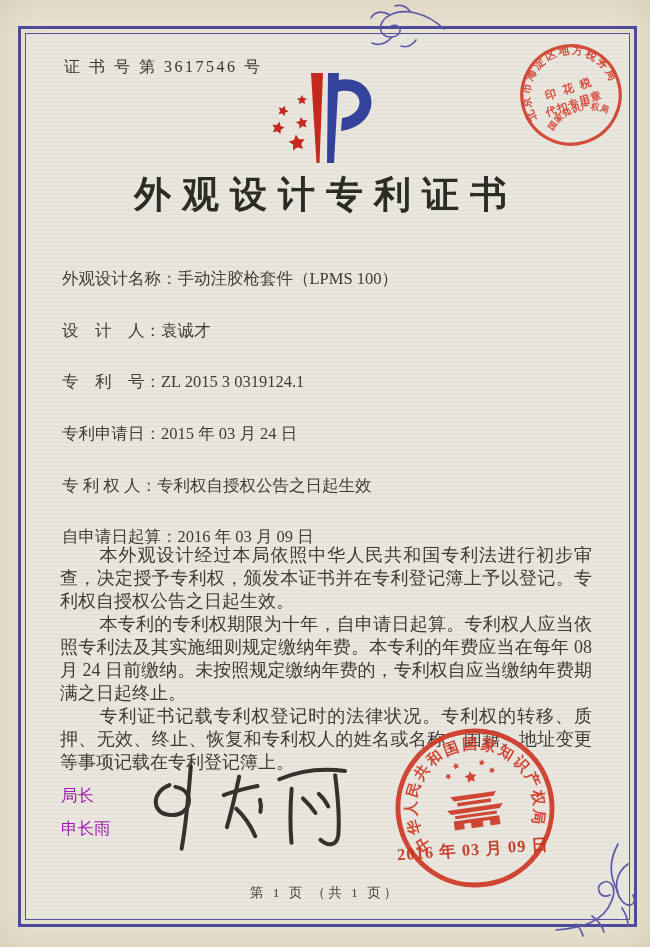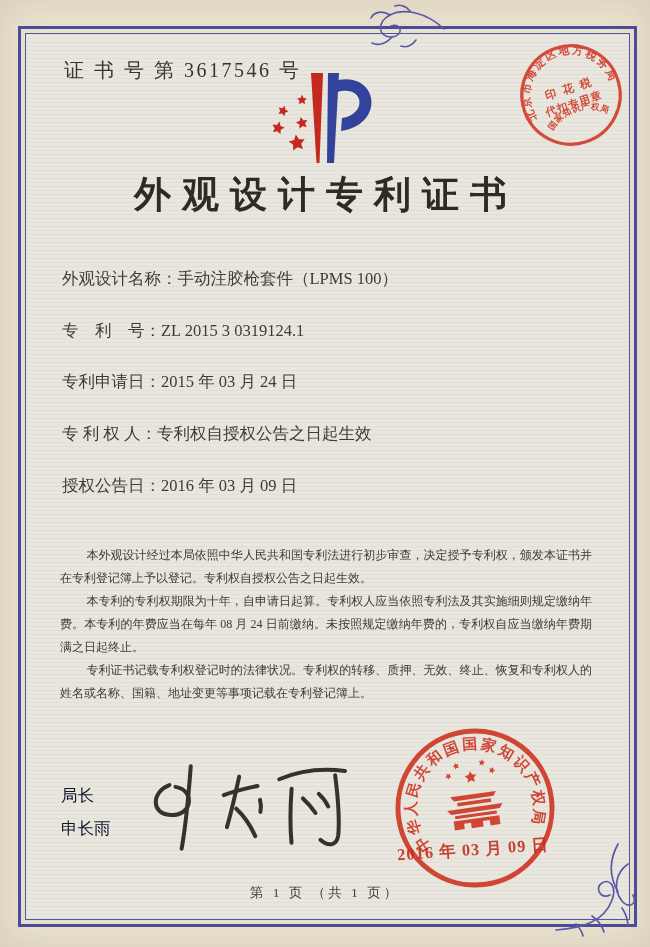--- a/index.html
+++ b/index.html
@@ -10,30 +10,30 @@
     box-shadow:inset 0 0 40px rgba(120,100,60,0.18);
   }
   .frame-outer{position:absolute;left:18px;top:26px;right:13px;bottom:20px;
     border:3px solid #4c4b99;pointer-events:none;}
   .frame-inner{position:absolute;left:25px;top:33px;right:20px;bottom:27px;
     border:1px solid #55549f;
     background:
       repeating-linear-gradient(180deg,rgba(122,120,176,0.07) 0px,rgba(122,120,176,0.07) 1px,rgba(0,0,0,0) 1px,rgba(0,0,0,0) 4px),
       #e9e6dd;
   }
-  .cert-no{position:absolute;left:64px;top:57px;font-size:20px;letter-spacing:2.5px;color:#37352f;}
+  .cert-no{position:absolute;left:64px;top:57px;font-size:16px;letter-spacing:2.5px;color:#37352f;}
   .logo{position:absolute;left:250px;top:70px;}
   .title{position:absolute;left:0;right:0;top:170px;text-align:center;
     font-size:37px;font-weight:bold;letter-spacing:11px;padding-left:2px;color:#2d2b26;}
   .fields{position:absolute;left:62px;top:268px;font-size:16.5px;color:#3e3c35;}
   .field{height:51.7px;white-space:nowrap;}
-  .paras{position:absolute;left:60px;top:544px;width:532px;font-size:12px;
+  .paras{position:absolute;left:60px;top:544px;width:532px;font-size:18px;
     line-height:23px;text-align:justify;color:#3d3b33;}
   .paras p{margin:0;text-indent:2.2em;}
-  .director{position:absolute;left:61px;top:779px;font-size:16.5px;line-height:33px;color:#0f172a;}
+  .director{position:absolute;left:61px;top:779px;font-size:16.5px;line-height:33px;color:#a21caf;}
   .signature{position:absolute;left:140px;top:748px;transform:rotate(-2deg);}
   .official-seal{position:absolute;left:392px;top:725px;transform:rotate(-8deg);opacity:.93;}
   .seal-date{position:absolute;left:397px;top:839px;font-size:16.5px;color:#c5301c;
     letter-spacing:1px;transform:rotate(-4deg);font-weight:bold;opacity:.9;}
   .footer{position:absolute;left:0;right:0;top:884px;text-align:center;
     font-size:13.5px;letter-spacing:3px;color:#44423a;}
   .tax-stamp{position:absolute;left:512px;top:36px;transform:rotate(-18deg);opacity:.9;}
   .orn-top{position:absolute;left:366px;top:0px;}
   .orn-br{position:absolute;left:552px;top:838px;}
 </style>
@@ -91,30 +91,33 @@
     </g>
   </svg>
 
   <div class="title">外观设计专利证书</div>
 
   <div class="fields">
     <div class="field">
       <span>外观设计名称：</span><span>手动注胶枪套件（LPMS 100）</span>
     </div>
     <div class="field">
+      <span>设　计　人：</span><span>袁诚才</span>
+    </div>
+    <div class="field">
       <span>专　利　号：</span><span>ZL 2015 3 0319124.1</span>
     </div>
     <div class="field">
       <span>专利申请日：</span><span>2015 年 03 月 24 日</span>
     </div>
     <div class="field">
       <span>专 利 权 人：</span><span>专利权自授权公告之日起生效</span>
     </div>
     <div class="field">
-      <span>授权公告日：</span><span>2016 年 03 月 09 日</span>
+      <span>自申请日起算：</span><span>2016 年 03 月 09 日</span>
     </div>
   </div>
 
   <div class="paras">
     <p>本外观设计经过本局依照中华人民共和国专利法进行初步审查，决定授予专利权，颁发本证书并在专利登记簿上予以登记。专利权自授权公告之日起生效。</p>
     <p>本专利的专利权期限为十年，自申请日起算。专利权人应当依照专利法及其实施细则规定缴纳年费。本专利的年费应当在每年 08 月 24 日前缴纳。未按照规定缴纳年费的，专利权自应当缴纳年费期满之日起终止。</p>
     <p>专利证书记载专利权登记时的法律状况。专利权的转移、质押、无效、终止、恢复和专利权人的姓名或名称、国籍、地址变更等事项记载在专利登记簿上。</p>
   </div>
 
   <div class="director">

